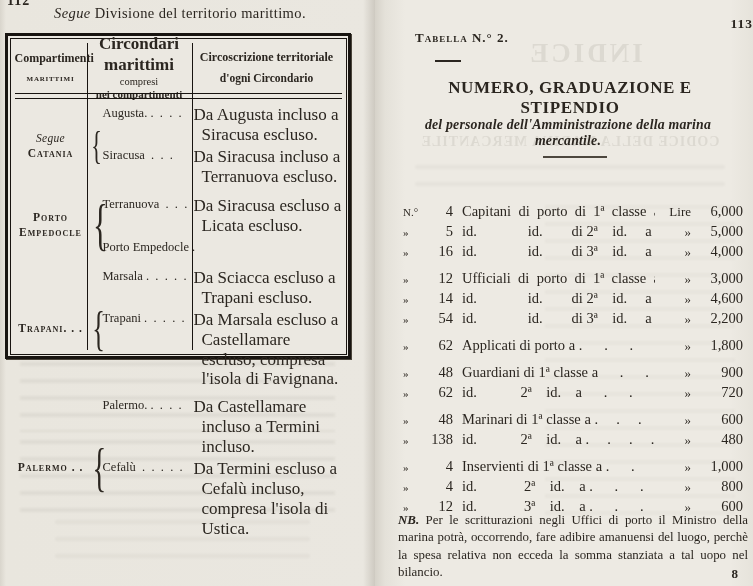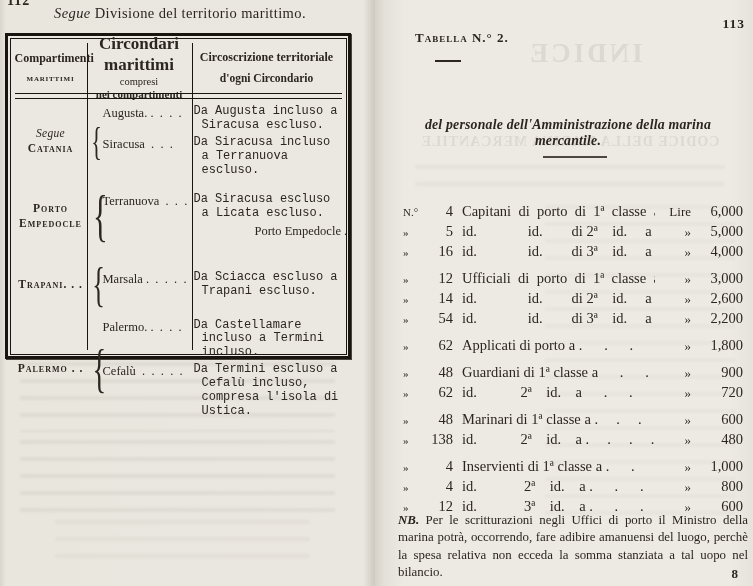--- a/index.html
+++ b/index.html
@@ -39,32 +39,32 @@
   .tbody{position:absolute;left:0;right:0;top:56px;bottom:0;}
 
   .grp{display:flex;align-items:center;}
   .g-comp{width:72px;text-align:center;font-size:11.5px;line-height:1.3;letter-spacing:.3px;}
   .g-comp .sc{font-variant:small-caps;font-weight:bold;letter-spacing:1px;}
   .g-comp .it{font-style:italic;}
   .g-brace{width:16px;text-align:center;overflow:visible;}
   .g-brace span{display:inline-block;transform:scaleX(.55);font-weight:400;color:#2b2620;}
   .b1 span{font-size:40px;} .b2 span{font-size:56px;} .b3 span{font-size:48px;} .b4 span{font-size:52px;}
   .g-rows{flex:1;display:flex;flex-direction:column;justify-content:center;}
-  .g-row{display:flex;margin:1.5px 0;justify-content:flex-end;}
+  .g-row{display:flex;margin:1.5px 0;}
   .g-name{width:87px;font-size:12.5px;white-space:pre;padding-top:1px;}
-  .g-terr{flex:1;font-size:12px;line-height:1.16;padding-left:12px;text-indent:-8px;text-align:left;font-family:Liberation Mono, monospace;}
+  .g-terr{flex:1;font-size:17px;line-height:1.16;padding-left:12px;text-indent:-8px;text-align:left;}
   .mt6{margin-top:5px;} .mt10{margin-top:9px;}
 
   .ghost{position:absolute;pointer-events:none;}
   .ghost-stripes{opacity:.16;filter:blur(1px);
     background:repeating-linear-gradient(to bottom,rgba(96,90,78,.45) 0 4px,rgba(96,90,78,0) 4px 17px);}
   .ghost-text{transform:scaleX(-1);opacity:.12;filter:blur(.7px);font-weight:bold;color:#6c6659;text-align:center;}
 
   
-  .pagenum-right{position:absolute;right:8px;top:16px;font-size:13.5px;font-weight:bold;letter-spacing:1px;}
+  .pagenum-right{position:absolute;right:0;top:16px;font-size:13.5px;font-weight:bold;letter-spacing:1px;}
   .tabella{position:absolute;left:40px;top:30px;font-size:13px;font-variant:small-caps;letter-spacing:1px;font-weight:bold;}
   .tabella-rule{position:absolute;left:60px;top:60px;width:26px;height:2px;background:#2b2620;}
   .rtitle{position:absolute;left:30px;top:78px;width:330px;text-align:center;
     font-size:17px;font-weight:bold;letter-spacing:.6px;}
   .rsubtitle{position:absolute;left:18px;top:117px;width:350px;text-align:center;
     font-size:13.8px;font-weight:bold;font-style:italic;letter-spacing:.2px;}
   .subtitle-rule{position:absolute;left:168px;top:156px;width:64px;height:1.5px;background:#4d473e;}
 
   .slist{position:absolute;left:28px;top:203px;width:340px;}
   .srow{display:flex;align-items:baseline;height:20px;font-size:14.5px;}
@@ -146,20 +146,24 @@
           </div>
 
           <div class="grp mt10">
             <div class="g-comp"><span class="sc">Trapani. . .</span></div>
             <div class="g-brace b3"><span>{</span></div>
             <div class="g-rows">
               <div class="g-row">
                 <span class="g-name">Marsala .  .  .  .  .</span>
                 <span class="g-terr">Da Sciacca escluso a Trapani escluso.</span>
               </div>
+              <div class="g-row">
+                <span class="g-name">Trapani .  .  .  .  .</span>
+                <span class="g-terr">Da Marsala escluso a Castellamare escluso, compresa l'isola di Favignana.</span>
+              </div>
             </div>
           </div>
 
           <div class="grp mt6">
             <div class="g-comp"><span class="sc">Palermo . .</span></div>
             <div class="g-brace b4"><span>{</span></div>
             <div class="g-rows">
               <div class="g-row">
                 <span class="g-name">Palermo. .  .  .  .</span>
                 <span class="g-terr">Da Castellamare incluso a Termini incluso.</span>
@@ -188,20 +192,21 @@
   <div class="ghost ghost-text" style="left:140px;top:38px;width:140px;font-size:27px;letter-spacing:3px;">INDICE</div>
   <div class="ghost ghost-text" style="left:35px;top:134px;width:320px;font-size:14px;letter-spacing:1px;">CODICE DELLA MARINA MERCANTILE</div>
   <div class="ghost ghost-stripes" style="left:40px;top:165px;width:310px;height:34px;opacity:.1;"></div>
   <div class="ghost ghost-stripes" style="left:170px;top:205px;width:190px;height:310px;opacity:.09;"></div>
 
   <div class="pagenum-right">113</div>
 
   <div class="tabella">Tabella N.° 2.</div>
   <div class="tabella-rule"></div>
 
+  <div class="rtitle">NUMERO, GRADUAZIONE E STIPENDIO</div>
   <div class="rsubtitle">del personale dell'Amministrazione della marina mercantile.</div>
   <div class="subtitle-rule"></div>
 
   <div class="slist">
     <div class="srow">
       <span class="s-mark">N.°</span>
         <span class="s-num">4</span>
         <span class="s-text">Capitani  di  porto  di  1ª  classe  a</span>
         <span class="s-cur">Lire</span>
         <span class="s-amt">6,000</span>
@@ -225,21 +230,21 @@
         <span class="s-num">12</span>
         <span class="s-text">Ufficiali  di  porto  di  1ª  classe  a</span>
         <span class="s-cur">»</span>
         <span class="s-amt">3,000</span>
     </div>
     <div class="srow">
       <span class="s-mark">»</span>
         <span class="s-num">14</span>
         <span class="s-text">id.              id.        di 2ª    id.     a</span>
         <span class="s-cur">»</span>
-        <span class="s-amt">2,600</span>
+        <span class="s-amt">4,600</span>
     </div>
     <div class="srow">
       <span class="s-mark">»</span>
         <span class="s-num">54</span>
         <span class="s-text">id.              id.        di 3ª    id.     a</span>
         <span class="s-cur">»</span>
         <span class="s-amt">2,200</span>
     </div>
     <div class="srow gap">
       <span class="s-mark">»</span>

